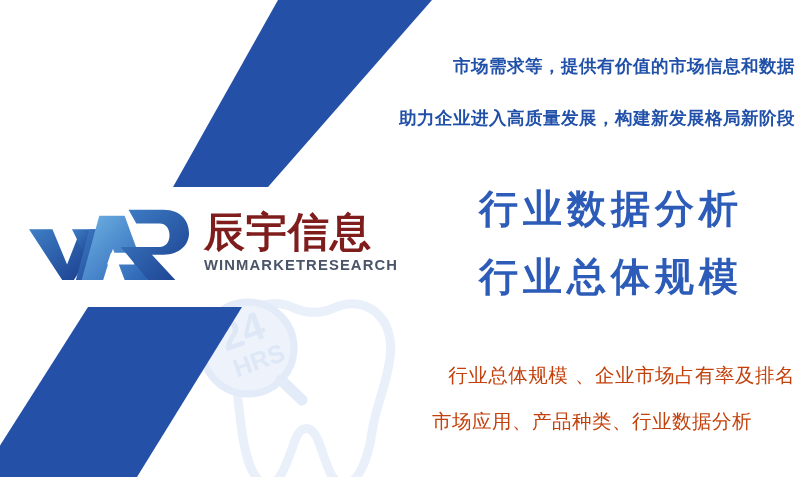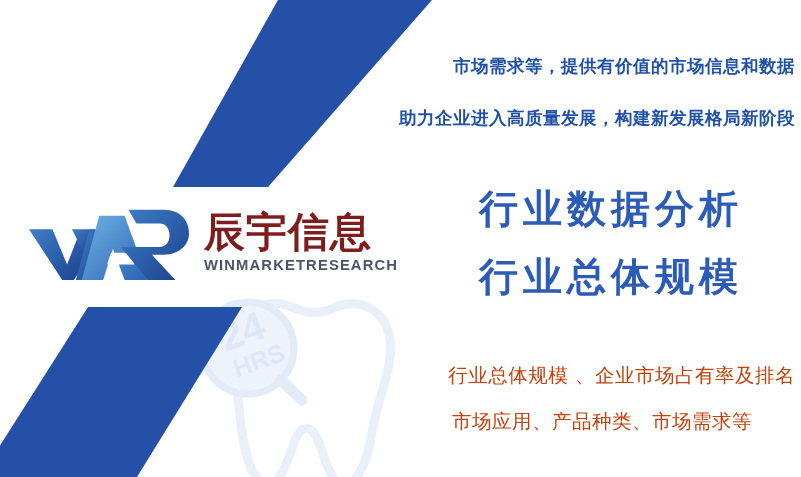--- a/index.html
+++ b/index.html
@@ -191,15 +191,15 @@
     </div>
   </div>
 
   <div class="tagline tagline-1">市场需求等，提供有价值的市场信息和数据</div>
   <div class="tagline tagline-2">助力企业进入高质量发展，构建新发展格局新阶段</div>
 
   <div class="headline headline-1">行业数据分析</div>
   <div class="headline headline-2">行业总体规模</div>
 
   <div class="subline subline-1">行业总体规模 、企业市场占有率及排名</div>
-  <div class="subline subline-2">市场应用、产品种类、市场需求等</div>
+  <div class="subline subline-2">市场应用、产品种类、行业数据分析</div>
 
 </div>
 
 </body></html>

